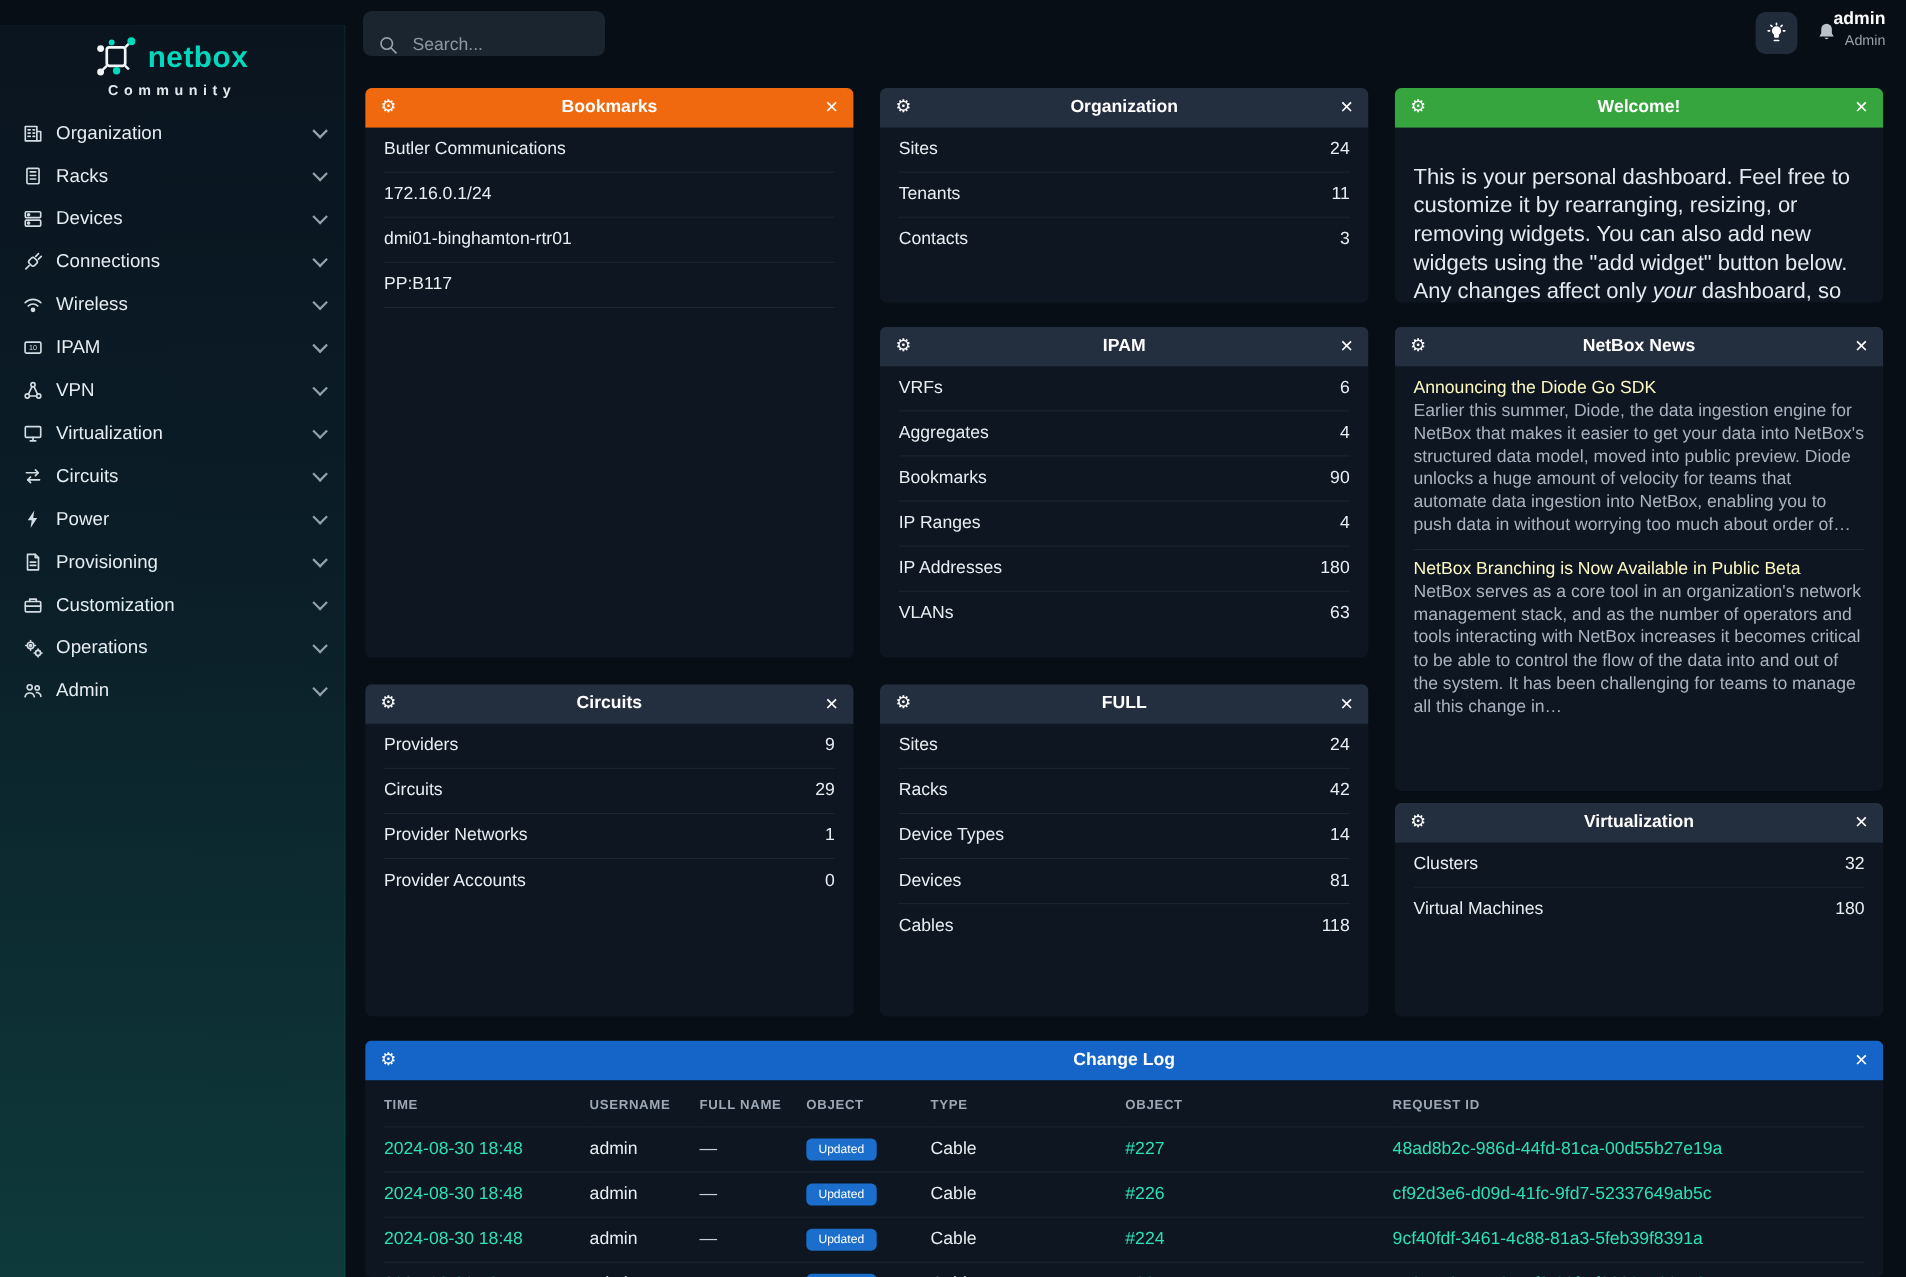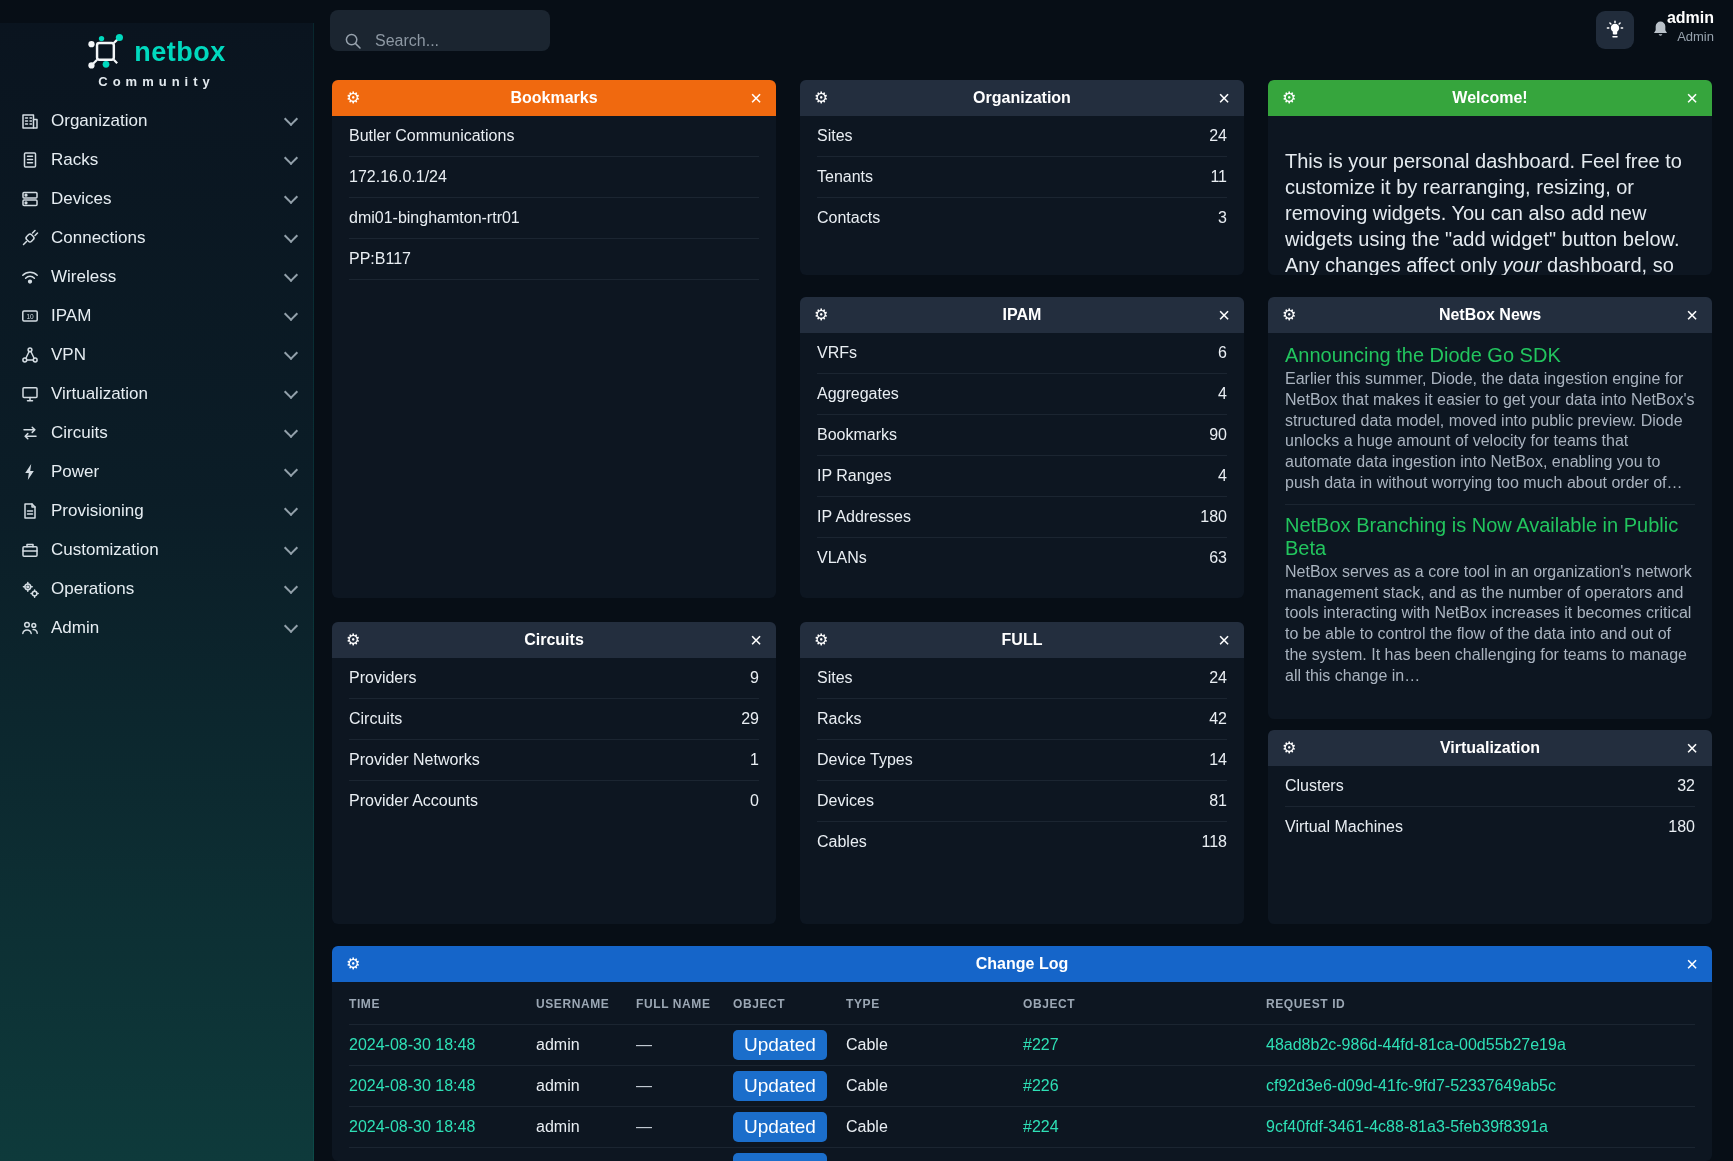--- a/index.html
+++ b/index.html
@@ -48,30 +48,30 @@
   .srow{height:40px;display:flex;align-items:center;justify-content:space-between;margin:0 17px;
     border-bottom:1px solid #1b2531;font-size:16px}
   .srow:last-child{border-bottom:none}
   .svalue{color:#e9eef3;cursor:pointer}
   .brow{height:40px;display:flex;align-items:center;margin:0 17px;border-bottom:1px solid #1b2531;
     font-size:16px;color:#e9eef3;cursor:pointer}
   .welcome-body{padding:12px 17px 0;font-size:20px;line-height:1.3;color:#e4eaef}
   .news{padding:2px 17px 0}
   .nitem{padding:9px 0 10px;border-bottom:1px solid #1b2531}
   .nitem:last-child{border-bottom:none}
-  .nhead{font-size:20px;color:#22c55e;cursor:pointer}
+  .nhead{font-size:16px;color:#fef9c3;cursor:pointer}
   .nbody{margin-top:2px;font-size:16px;line-height:1.3;color:#a9b3bf}
   
   .tablewrap{margin:0 17px}
   table{width:100%;border-collapse:collapse;table-layout:fixed}
   th{font-size:12px;color:#9ba7b4;text-align:left;font-weight:bold;letter-spacing:.6px;padding:15px 0 13px}
   td{height:40px;font-size:16px;border-top:1px solid #1b2531;padding:0}
   col.c0{width:187px}col.c1{width:100px}col.c2{width:97px}col.c3{width:113px}
   col.c4{width:177px}col.c5{width:243px}
-  .badge{display:inline-block;background:var(--badge-blue);color:#fff;font-size:19px;
+  .badge{display:inline-block;background:var(--badge-blue);color:#fff;font-size:11px;
     padding:4px 11px;border-radius:5px;cursor:default}
   .tlink{color:var(--teal-link);text-decoration:none;cursor:pointer}
   .muted{color:#c6ced6}
   
   #card-bookmarks{left:332px;top:80px;width:444px;height:518px}
   #card-circuits{left:332px;top:622px;width:444px;height:302px}
   #card-organization{left:800px;top:80px;width:444px;height:195px}
   #card-ipam{left:800px;top:297px;width:444px;height:301px}
   #card-dcim{left:800px;top:622px;width:444px;height:302px}
   #card-welcome{left:1268px;top:80px;width:444px;height:195px}

